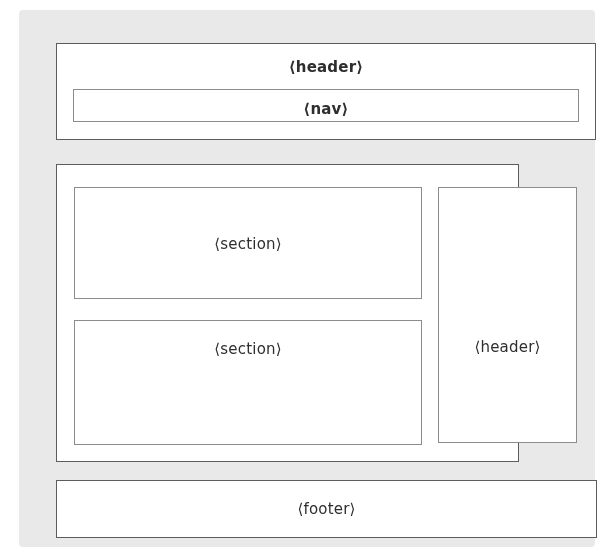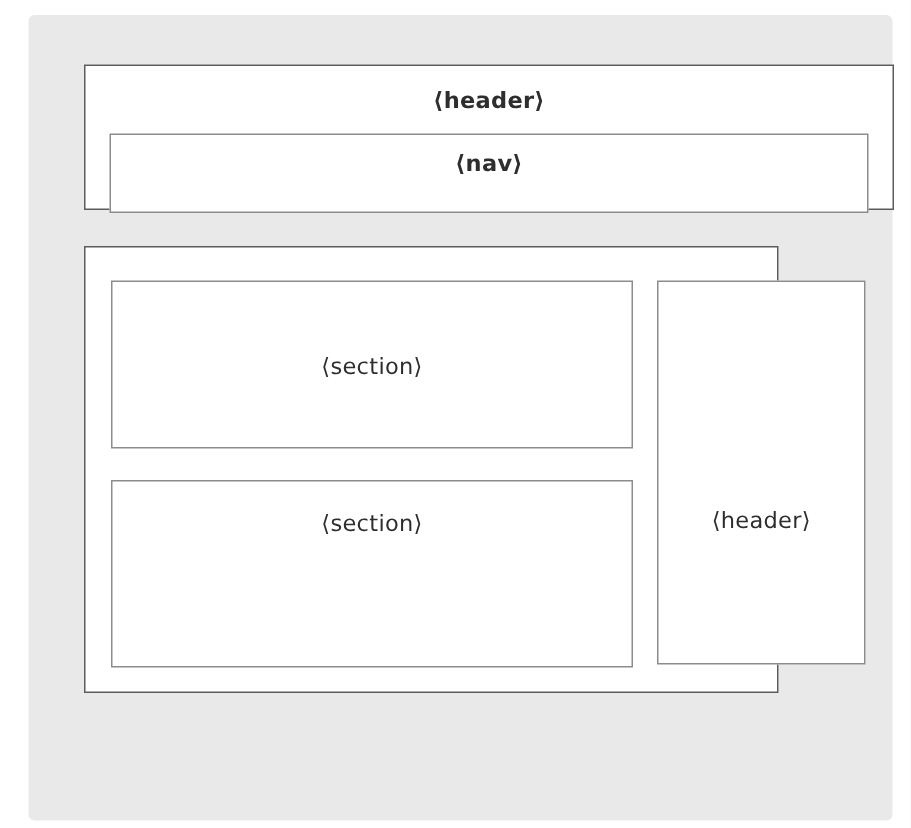--- a/index.html
+++ b/index.html
@@ -34,21 +34,21 @@
     font-size: 15px;
     color: var(--label-text, #2e2e2e);
     line-height: 22px;
     letter-spacing: 0.2px;
     white-space: nowrap;
   }
 
   
   .header-box { left: 37px;  top: 33px;  width: 540px; height: 97px; font-weight: bold; }
   .header-lbl { top: 12px; }
-  .nav-box    { left: 16px;  top: 45px;  width: 506px; height: 53px; }
+  .nav-box    { left: 16px;  top: 45px;  width: 506px; height: 33px; }
   .nav-lbl    { top: 8px; }
 
   
   .main-box       { left: 37px;  top: 154px; width: 463px; height: 298px; padding-left: 16px; }
   .section1-box   { left: 17px;  top: 22px;  width: 348px; height: 112px; }
   .section1-lbl   { top: 45px; }
   .section2-box   { left: 17px;  top: 155px; width: 348px; height: 125px; }
   .section2-lbl   { top: 17px; }
   .article-box    { left: 18px;  top: 58px;  width: 312px; height: 43px; }
   .article-lbl    { top: 9px; }
@@ -81,15 +81,18 @@
       <div class="box inner section2-box">
         <div class="lbl section2-lbl">⟨section⟩</div>
       </div>
 
       <div class="box inner aside-box">
         <div class="lbl aside-lbl">⟨header⟩</div>
       </div>
 
     </div>
 
+    <div class="box outer footer-box">
+      <div class="lbl footer-lbl">⟨footer⟩</div>
+    </div>
 
   </div>
 </div>
 
 </body></html>

